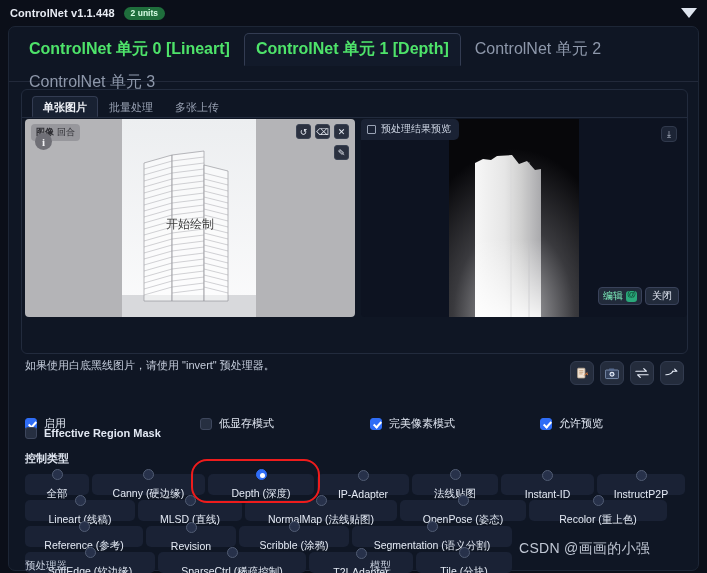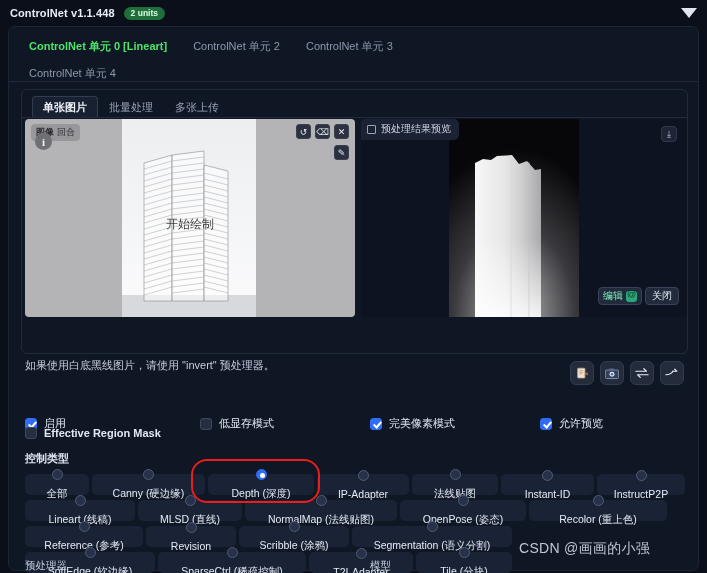--- a/index.html
+++ b/index.html
@@ -52,21 +52,21 @@
 
   
   .unit-tabs {
     position: relative;
     padding: 6px 8px 0 8px;
     display: flex; flex-wrap: wrap;
     border-bottom: 1px solid #22293a;
     height: 55px;
   }
   .unit-tab {
-    font-size: 11px;
+    font-size: 16px;
     padding: 6px 11px 7px 11px;
     color: #8e98ab;
     cursor: pointer;
     white-space: nowrap;
     border: 1px solid transparent;
     border-radius: 5px 5px 0 0;
     margin-right: 2px;
     line-height: 1.1;
   }
   .unit-tab.green { color: #4ee36a; font-weight: bold; }
@@ -315,20 +315,21 @@
   <div class="header">
     <span class="hdr-title">ControlNet v1.1.448</span>
     <span class="units-badge">2 units</span>
   </div>
   <div class="collapse-caret"></div>
 
   <div class="panel">
 
     <div class="unit-tabs">
       <div class="unit-tab green">ControlNet 单元 0 [Lineart]</div>
+      <div class="unit-tab green active">ControlNet 单元 1 [Depth]</div>
       <div class="unit-tab">ControlNet 单元 2</div>
       <div class="unit-tab">ControlNet 单元 3</div>
       <div style="width:100%"></div>
       <div class="unit-tab">ControlNet 单元 4</div>
     </div>
 
     <div class="inner-card">
 
       <div class="sub-tabs">
         <div class="sub-tab active">单张图片</div>

